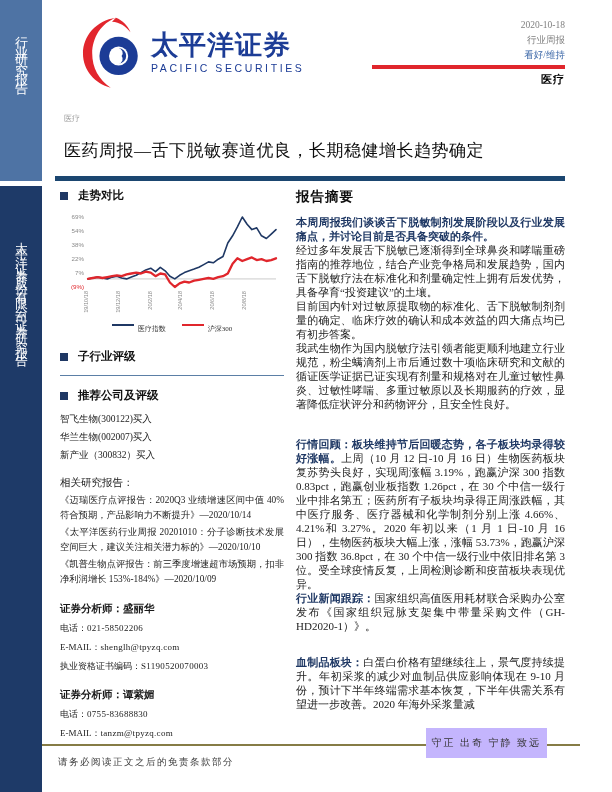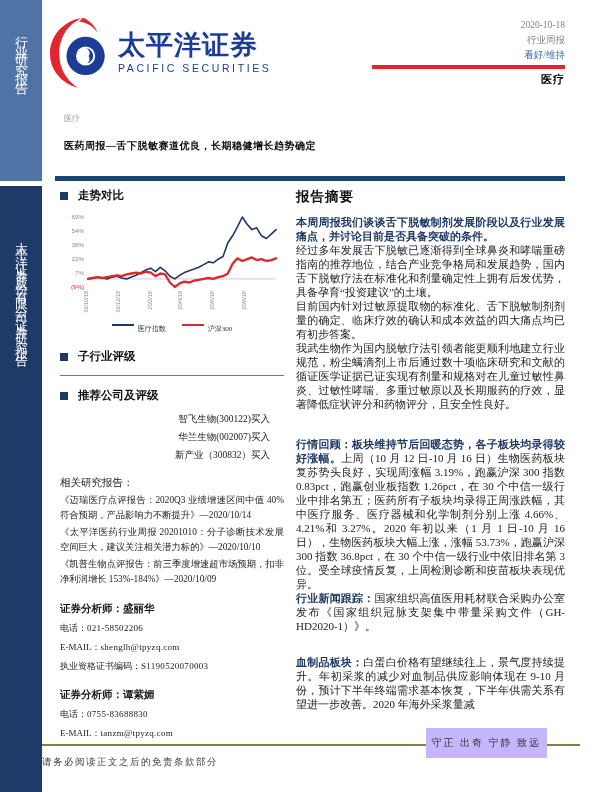--- a/index.html
+++ b/index.html
@@ -12,58 +12,58 @@
   .sb-bot { position:absolute; left:0; top:186px; width:42px; height:606px; background:#1e3a68; }
   .sb-text { position:absolute; left:50%; transform:translateX(-50%); writing-mode:vertical-rl;
              color:#fff; font-size:13px; letter-spacing:9px; white-space:nowrap; }
   .sb-top .sb-text { top:26px; }
   .sb-bot .sb-text { top:46px; letter-spacing:7px; font-size:12.5px; }
 
   
   .main { position:absolute; left:42px; top:0; width:570px; height:792px; }
 
   
-  .logo-row { position:absolute; left:4px; top:13px; display:flex; align-items:flex-start; }
+  .logo-row { position:absolute; left:37px; top:13px; display:flex; align-items:flex-start; }
   .logo-mark { width:66px; height:78px; }
   .logo-text { margin-left:6px; padding-top:17px; }
   .logo-cn { font-family:"Liberation Sans", sans-serif; font-weight:bold; font-size:27px;
              color:#1c3c96; letter-spacing:1px; line-height:30px; }
   .logo-en { font-family:"Liberation Sans", sans-serif; font-size:10.5px; color:#1c3c96;
              letter-spacing:2.6px; margin-top:2px; }
 
   .meta { position:absolute; left:330px; top:18px; width:193px; text-align:right;
           font-size:9.5px; color:#808080; line-height:15px; }
   .meta-rating { color:#3a66a7; }
   .meta-redline { height:3.5px; background:#e0262c; margin:2px 0 3px 0; }
   .meta-industry { font-size:11px; font-weight:bold; color:#000; letter-spacing:1px; }
 
   .industry-small { position:absolute; left:22px; top:113px; font-size:8px; color:#9a9a9a; }
 
-  .doc-title { position:absolute; left:22px; top:139px; width:525px; font-size:10px;
-               font-weight:bold; color:#0d0d0d; letter-spacing:0.5px; }
+  .doc-title { position:absolute; left:22px; top:139px; width:525px; font-size:17px;
+               font-weight:normal; color:#0d0d0d; letter-spacing:0.5px; }
 
   .divider { position:absolute; left:13px; top:176px; width:510px; height:4.5px; background:#1b4670; }
 
   
   .col-left  { position:absolute; left:18px;  top:188px; width:224px; }
   .col-right { position:absolute; left:254px; top:188px; width:269px; }
 
   .sec-head { display:flex; align-items:center; font-weight:bold; font-size:11.5px; color:#111; }
   .bullet { width:8px; height:8px; background:#1f3864; margin-right:10px; flex:0 0 auto; }
 
   .chart-wrap { margin-top:8px; }
   .legend { display:flex; justify-content:center; gap:16px; font-size:7px; color:#333; margin-top:1px; }
   .legend-item { display:flex; align-items:flex-start; gap:4px; }
   .leg-swatch { width:22px; height:2px; }
 
   .sec-rule { border:none; border-top:1.2px solid #5b7fa6; margin:11px 0 12px 0; }
   .sec-head.second { margin-top:15px;text-align:center; }
 
   .company-table { margin-top:7px; font-size:9.5px; }
-  .company-row { display:flex; justify-content:flex-end; padding:2.5px 14px 2.5px 0; line-height:13px; }
+  .company-row { display:flex; justify-content:flex-start; padding:2.5px 14px 2.5px 0; line-height:13px; }
 
   .reports-head { font-weight:normal; font-size:10.5px; margin-top:12px; }
   .report-item { font-size:9.3px; line-height:14.6px; text-align:justify; margin-top:3px; color:#222; }
 
   .analyst-name { font-weight:bold; font-size:10.5px; margin-top:15px; }
   .analyst-row { font-size:9px; margin-top:6px; color:#222; font-family:"Liberation Serif", serif; }
   .analyst-row .val { letter-spacing:0.3px; }
 
   
   .sum-head { font-size:13.5px; font-weight:bold; color:#0d0d0d; letter-spacing:1px; }
@@ -71,21 +71,21 @@
   .para { margin:0; }
   .navy-bold { color:#1f3864; font-weight:bold; }
   .gap-1 { margin-top:26px; }
   .gap-2 { margin-top:22px; }
   .u { text-decoration:underline; text-underline-offset:2px; }
 
   
   .footer-line { position:absolute; left:0; top:744px; width:538px; height:1.5px; background:#867c46; }
   .motto { position:absolute; right:65px; top:728px; background:#c4b5fd; padding:8px 6px;
            font-size:10px; color:#333; letter-spacing:2px; }
-  .disclaimer { position:absolute; left:0; top:756px; font-size:9.5px; color:#3d3d3d; letter-spacing:1.5px; }
+  .disclaimer { position:absolute; left:16px; top:756px; font-size:9.5px; color:#3d3d3d; letter-spacing:1.5px; }
 </style>
 </head>
 <body>
 
 <div class="sidebar">
   <div class="sb-top">
     <span class="sb-text">行业研究报告</span>
   </div>
   <div class="sb-bot">
     <span class="sb-text">太平洋证券股份有限公司证券研究报告</span>

